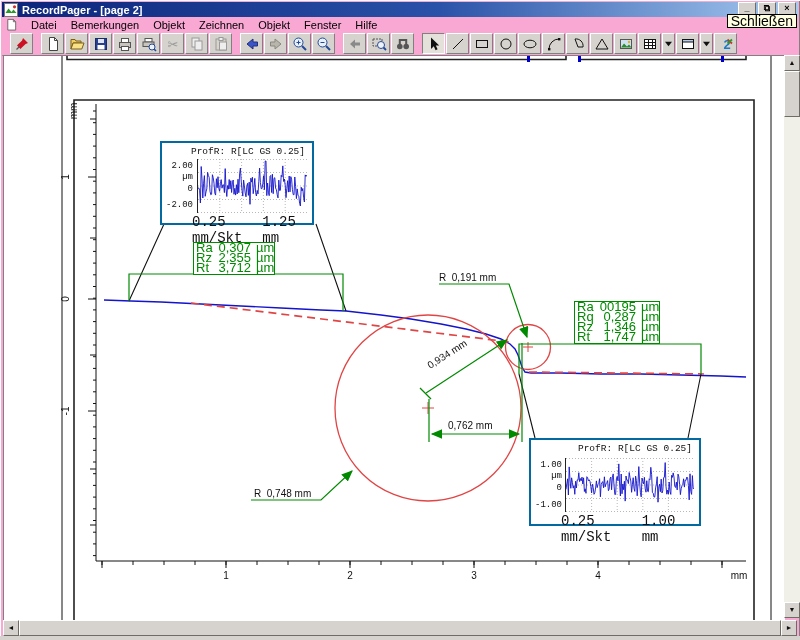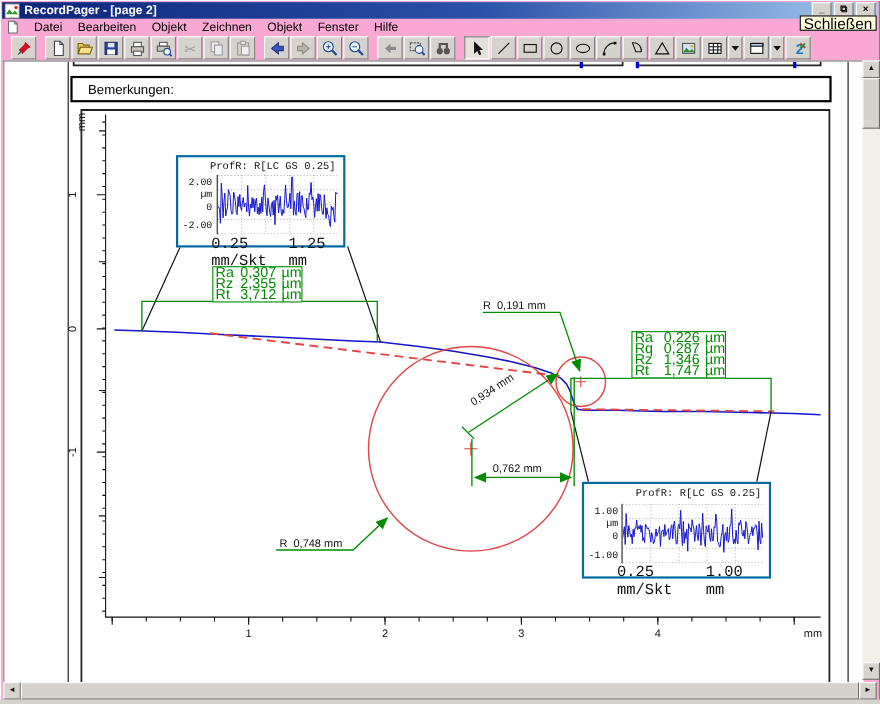--- a/index.html
+++ b/index.html
@@ -85,21 +85,21 @@
     </span>
   </div>
   <div class="tooltip">Schließen</div>
 
   <div class="menubar">
     <svg class="docicon" viewBox="0 0 14 14">
       <path d="M3 1.5h6l2.5 2.5v9H3z" fill="#fff" stroke="#666"></path>
       <path d="M9 1.5V4h2.5" fill="none" stroke="#666"></path>
     </svg>
     <span class="menuitem">Datei</span>
-    <span class="menuitem">Bearbeiten</span>
+    <span class="menuitem">Bemerkungen</span>
     <span class="menuitem">Objekt</span>
     <span class="menuitem">Zeichnen</span>
     <span class="menuitem">Objekt</span>
     <span class="menuitem">Fenster</span>
     <span class="menuitem">Hilfe</span>
   </div>
 
   <div class="toolbar">
     <button class="tb grp">
       <svg width="16" height="16" viewBox="0 0 16 16">
@@ -420,23 +420,20 @@
         <line x1="431" y1="433" x2="518" y2="433" class="g" marker-start="url(#ga)" marker-end="url(#ga)"></line>
         <path d="M428 398V441M521 342V441" class="g"></path>
         <text x="447" y="428" class="gt">0,762 mm</text>
       </g>
       <g>
         <path d="M250 499H320L351 470" class="g" marker-end="url(#ga)"></path>
         <text x="253" y="496" class="gt">R  0,748 mm</text>
       </g>
     </svg>
 
-    <div class="remarks">
-      <span>Bemerkungen:</span>
-    </div>
 
     <div class="inset" style="left:156px;top:85px;width:150px;height:80px">
       <div class="ins-title">ProfR: R[LC GS 0.25]</div>
       <span class="ylab" style="top:18px">2.00</span>
       <span class="ylab" style="top:29px">µm</span>
       <span class="ylab" style="top:41px">0</span>
       <span class="ylab" style="top:57px">-2.00</span>
       <div class="ins-plot" style="left:35px;top:16px;width:109px;height:54px">
         <svg class="noise" width="109" height="54">
             <line x1="21.8" y1="0" x2="21.8" y2="54" stroke="#9a9a9a" stroke-width="0.7" stroke-dasharray="1 2"></line>
@@ -497,21 +494,21 @@
       <div class="trow">
           <span class="tp">Rt</span>
           <span class="tv">3,712</span>
           <span class="tu">µm</span>
         </div>
     </div>
 
     <div class="rtable" style="left:570px;top:245px;width:80px;height:41px">
       <div class="trow">
           <span class="tp">Ra</span>
-          <span class="tv">0,226</span>
+          <span class="tv">00195</span>
           <span class="tu">µm</span>
         </div>
       <div class="trow">
           <span class="tp">Rq</span>
           <span class="tv">0,287</span>
           <span class="tu">µm</span>
         </div>
       <div class="trow">
           <span class="tp">Rz</span>
           <span class="tv">1,346</span>

